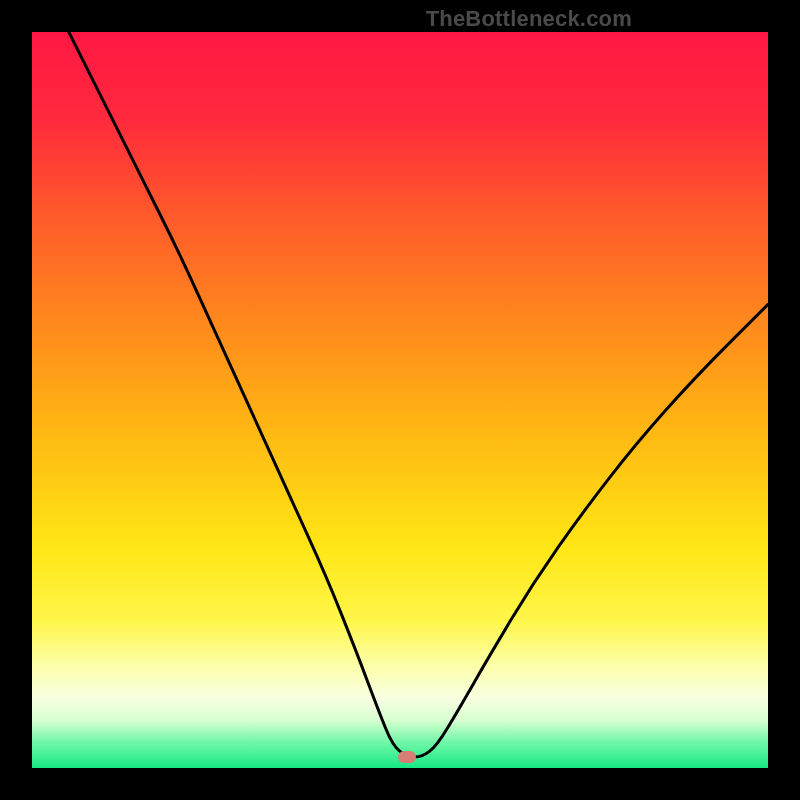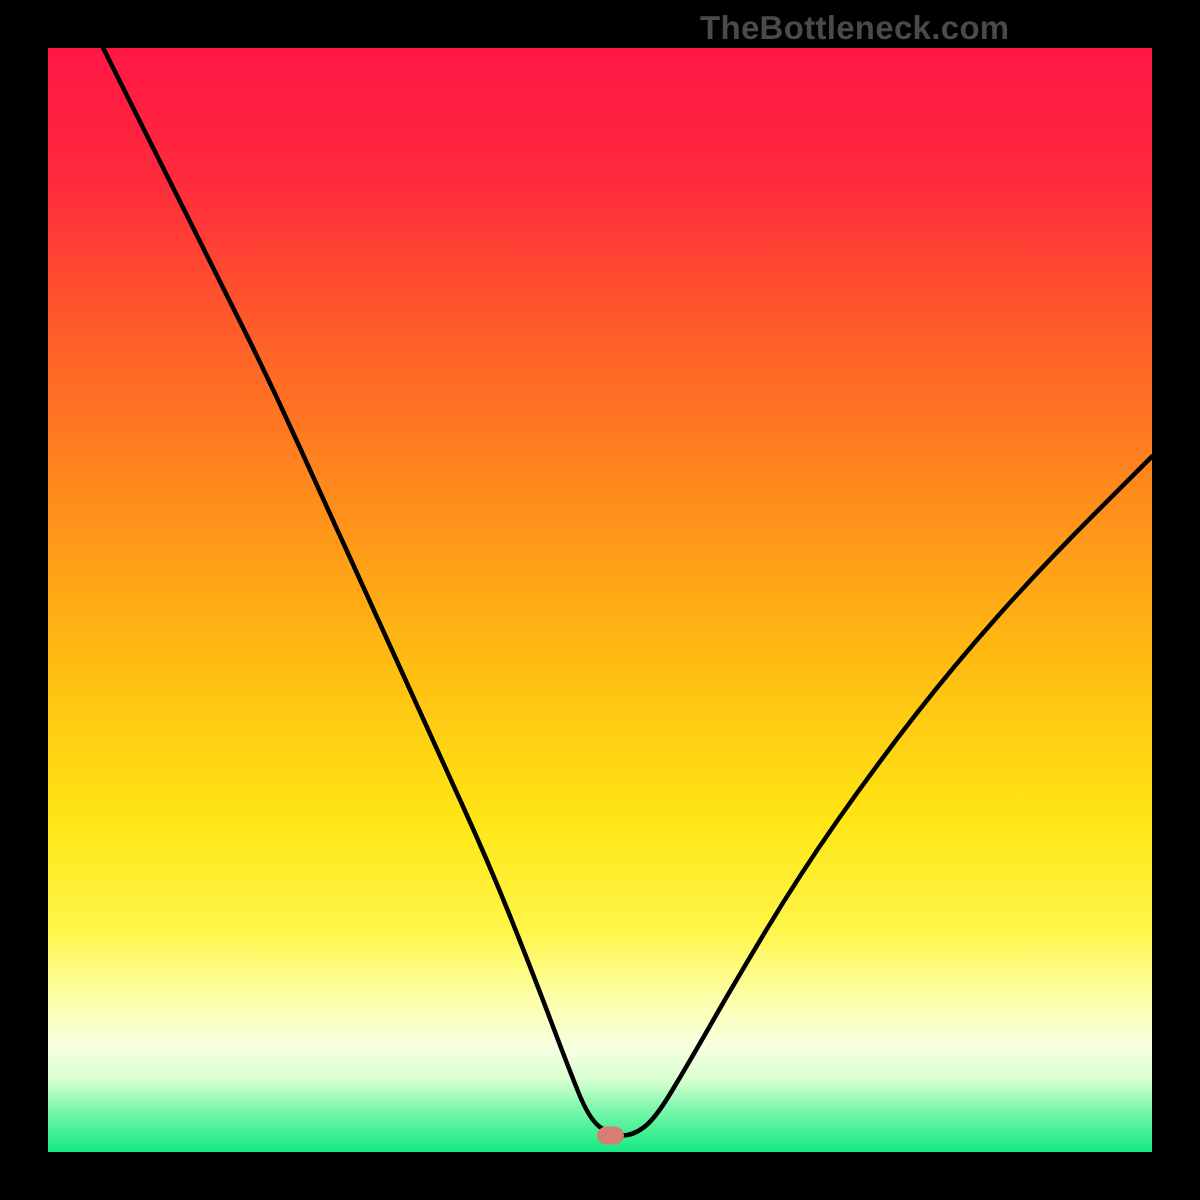--- a/index.html
+++ b/index.html
@@ -8,21 +8,20 @@
     width: 800px;
     height: 800px;
     background: #000;
     overflow: hidden;
   }
   .stage {
     position: relative;
     width: 640px;
     height: 800px;
     background: #000;
-    padding-left: 41px;
   }
   .plot {
     position: absolute;
     left: 32px;
     top: 32px;
     width: 736px;
     height: 736px;
     overflow: hidden;
   }
   .gradient {

